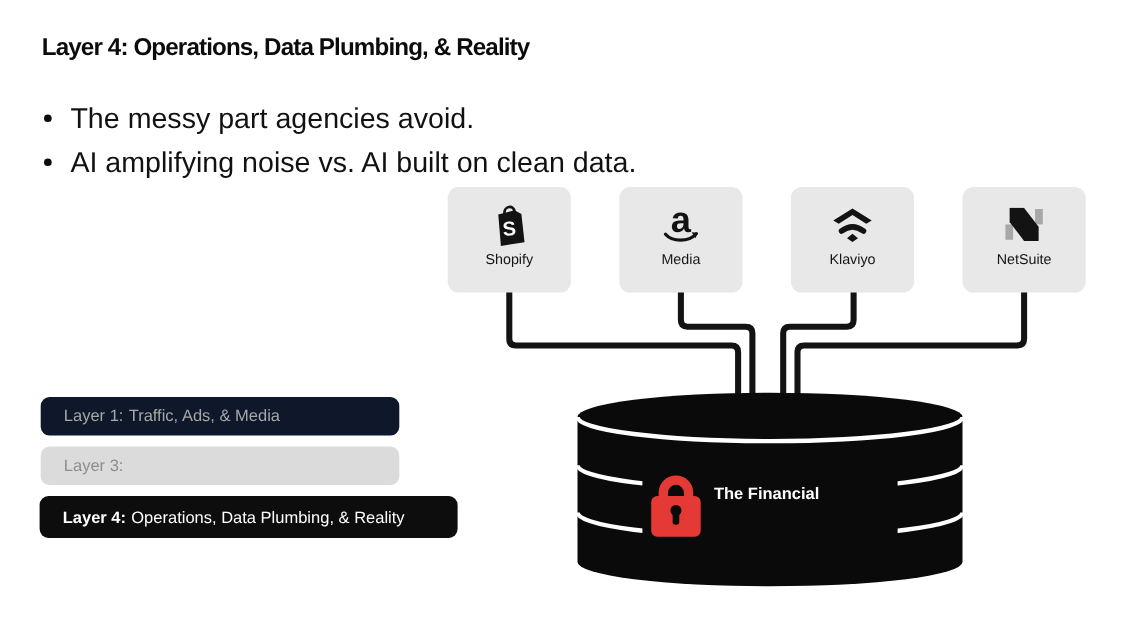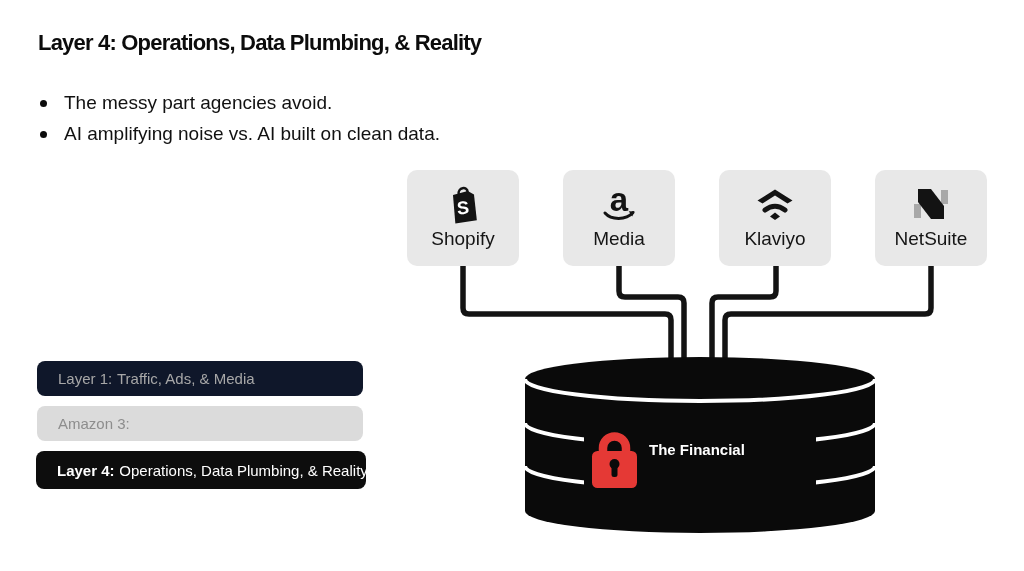--- a/index.html
+++ b/index.html
@@ -5,43 +5,43 @@
   html,body{margin:0;padding:0;background:#ffffff;}
   .slide{
     position:relative;width:1024px;height:571px;background:#ffffff;overflow:hidden;
     font-family:"Liberation Sans","DejaVu Sans",sans-serif;color:#0d0d0d;
   }
   .title{
     position:absolute;left:38px;top:30px;margin:0;
     font-size:22px;font-weight:800;letter-spacing:-0.8px;color:#0c0c0c;white-space:nowrap;
   }
   .bullets{position:absolute;left:40px;top:92px;margin:0;padding:0;list-style:none;}
-  .bullets li{display:flex;align-items:center;margin-bottom:9px;font-size:19px;color:#111;white-space:nowrap;}
+  .bullets li{display:flex;align-items:center;margin-bottom:9px;font-size:26px;color:#111;white-space:nowrap;}
   .bullet-dot{width:7px;height:7px;border-radius:50%;background:#0c0c0c;margin-right:17px;flex:0 0 auto;}
   .source-box{
     position:absolute;top:170px;width:112px;height:96px;background:#e8e8e8;border-radius:10px;
     display:flex;flex-direction:column;align-items:center;padding-top:11px;box-sizing:border-box;z-index:2;
   }
   .source-icon{height:46px;display:flex;align-items:center;justify-content:center;}
-  .source-label{margin-top:1px;font-size:19px;font-weight:500;color:#151515;white-space:nowrap;}
+  .source-label{margin-top:1px;font-size:13px;font-weight:500;color:#151515;white-space:nowrap;}
   .diagram-svg{position:absolute;left:0;top:0;z-index:1;}
   .db-text{
     position:absolute;left:649px;top:436px;z-index:3;
     font-size:15px;line-height:28px;font-weight:700;color:#ffffff;white-space:nowrap;
   }
   .db-text span{display:block;}
   .layer-list{position:absolute;left:37px;top:361px;width:330px;z-index:2;}
   .layer-row{
     height:35px;border-radius:8px;margin-bottom:10px;display:flex;align-items:center;
     padding-left:21px;box-sizing:border-box;font-size:15px;white-space:nowrap;width:326px;
   }
   .layer-row .prefix{margin-right:0.32em;}
   .layer-row.inactive{background:#0f172a;color:#a7a7a7;}
   .layer-row.muted{background:#dbdbdb;color:#8d8d8d;}
-  .layer-row.active{background:#0d0d0d;color:#ffffff;height:38px;width:330px;margin-left:-1px;}
+  .layer-row.active{background:#0d0d0d;color:#ffffff;height:38px;width:380px;margin-left:-1px;}
   .layer-row.active .prefix{font-weight:700;}
 </style>
 </head>
 <body>
 
 <div class="slide">
 
   <h1 class="title">Layer 4: Operations, Data Plumbing, &amp; Reality</h1>
 
   <ul class="bullets">
@@ -128,21 +128,21 @@
   <div class="db-text">
     <span>The Financial</span>
   </div>
 
   <div class="layer-list">
     <div class="layer-row inactive">
       <span class="prefix">Layer 1:</span>
       <span>Traffic, Ads, &amp; Media</span>
     </div>
     <div class="layer-row muted">
-      <span class="prefix">Amazon 3:</span>
+      <span class="prefix">Layer 3:</span>
     </div>
     <div class="layer-row active">
       <span class="prefix">Layer 4:</span>
       <span>Operations, Data Plumbing, &amp; Reality</span>
     </div>
   </div>
 
 </div>
 
 </body></html>

